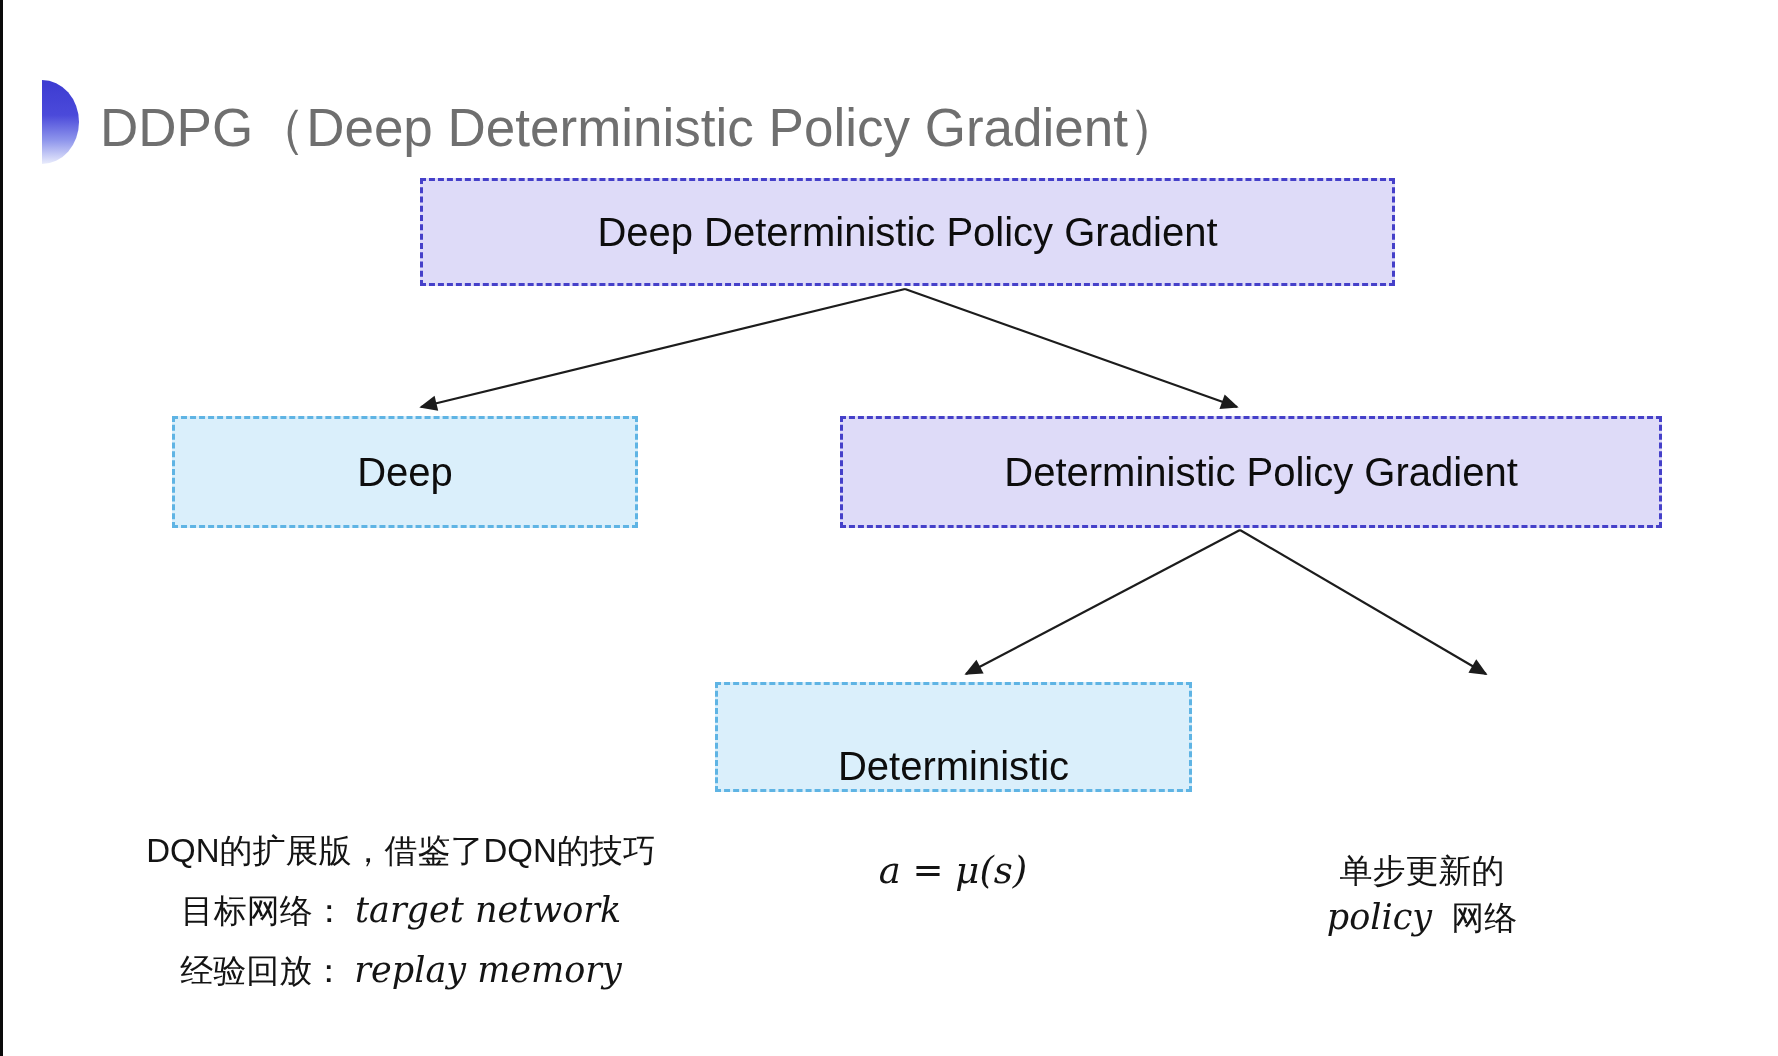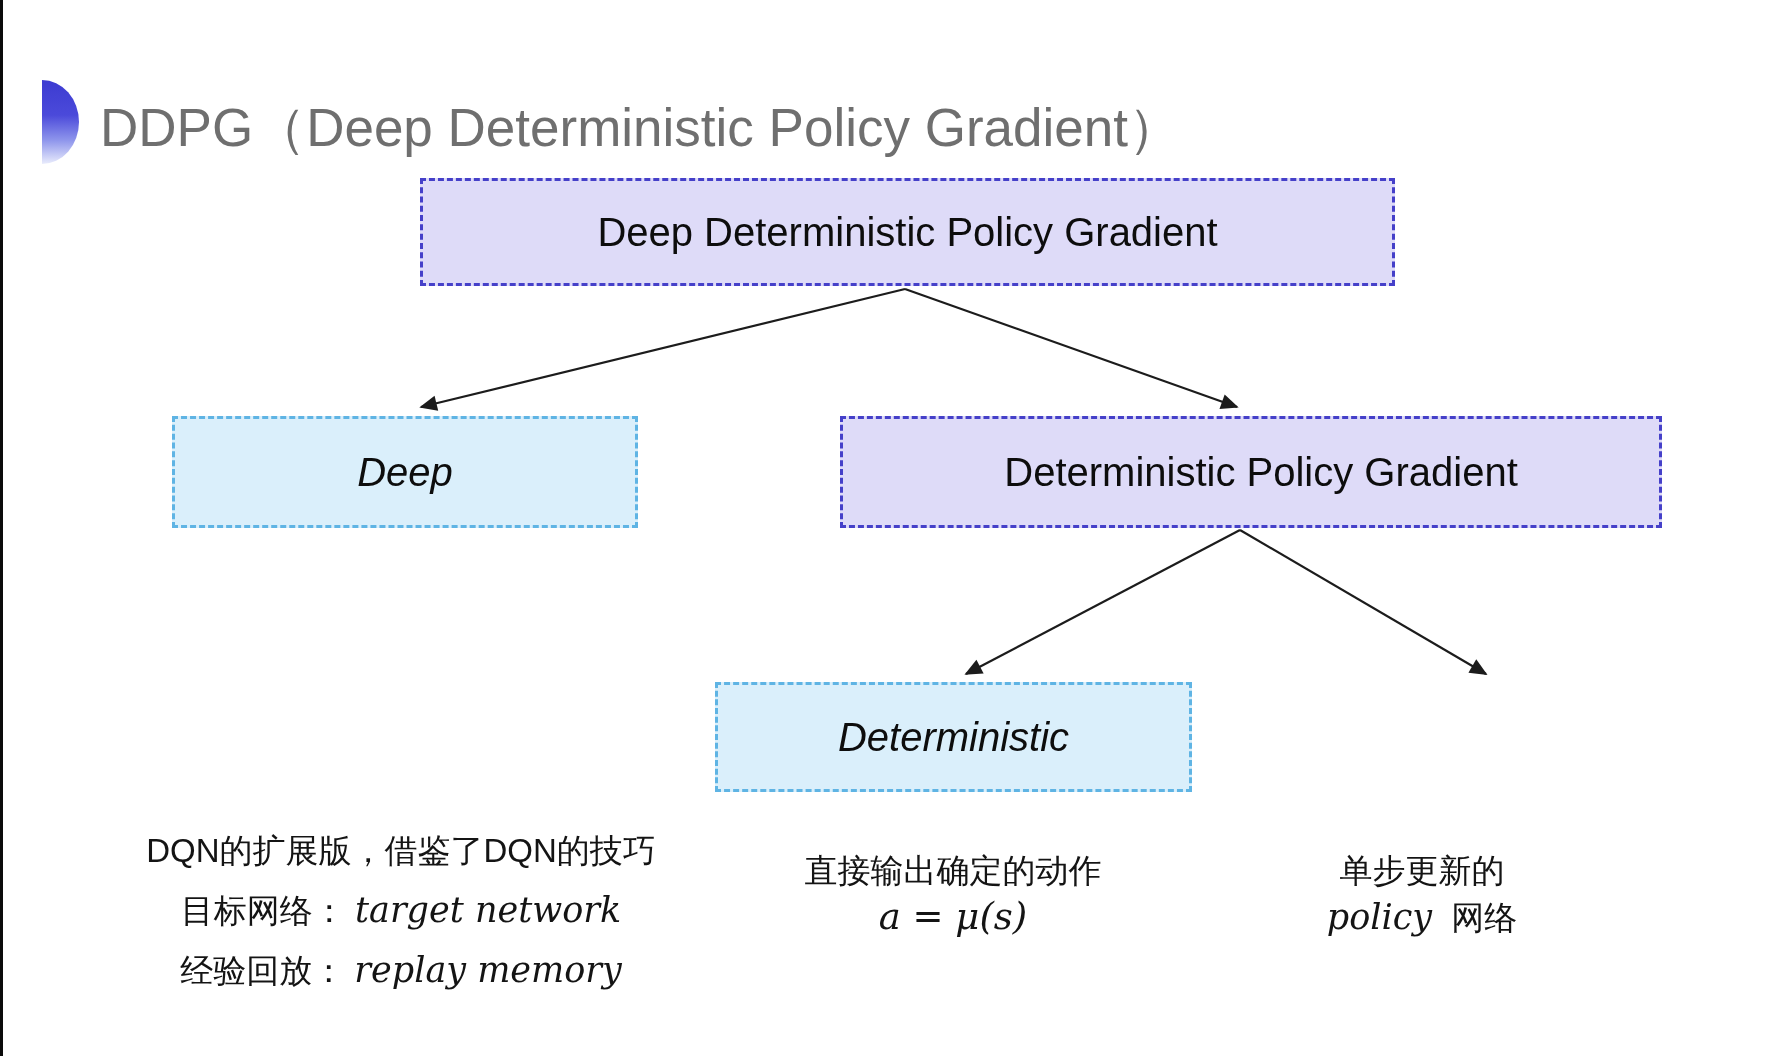--- a/index.html
+++ b/index.html
@@ -53,26 +53,25 @@
     white-space: nowrap;
     box-sizing: border-box;
   }
   .node.purple {
     background: #dedbf8;
     border: 3px dashed #4540c9;
   }
   .node.cyan {
     background: #daeffb;
     border: 3px dashed #5fb4e4;
-    font-style: italic;
   }
   .node-root          { left: 420px;  top: 178px; width: 975px; height: 108px; }
   .node-deep          { left: 172px;  top: 416px; width: 466px; height: 112px; }
   .node-dpg           { left: 840px;  top: 416px; width: 822px; height: 112px; padding-left: 20px; }
-  .node-deterministic { left: 715px;  top: 682px; width: 477px; height: 110px; }
+  .node-deterministic { left: 715px;  top: 682px; width: 477px; height: 110px; align-items: flex-end; }
   .node-pg            { left: 1268px; top: 682px; width: 477px; height: 110px; }
   .annot {
     position: absolute;
     text-align: center;
     color: #141414;
     font-size: 33px;
   }
   .annot .math {
     font-family: "DejaVu Serif", "Liberation Serif", serif;
     font-style: italic;
@@ -137,21 +136,20 @@
       <span>目标网络：</span>
       <span class="math">target network</span>
     </div>
     <div class="l3">
       <span>经验回放：</span>
       <span class="math">replay memory</span>
     </div>
   </div>
 
   <div class="annot annot-det">
-    <div class="l1">直接输出确定的动作</div>
     <div class="l2">
       <span class="math">a = μ(s)</span>
     </div>
   </div>
 
   <div class="annot annot-pg">
     <div class="l1">单步更新的</div>
     <div class="l2">
       <span class="math">policy</span>
       <span class="zh-suffix">网络</span>

